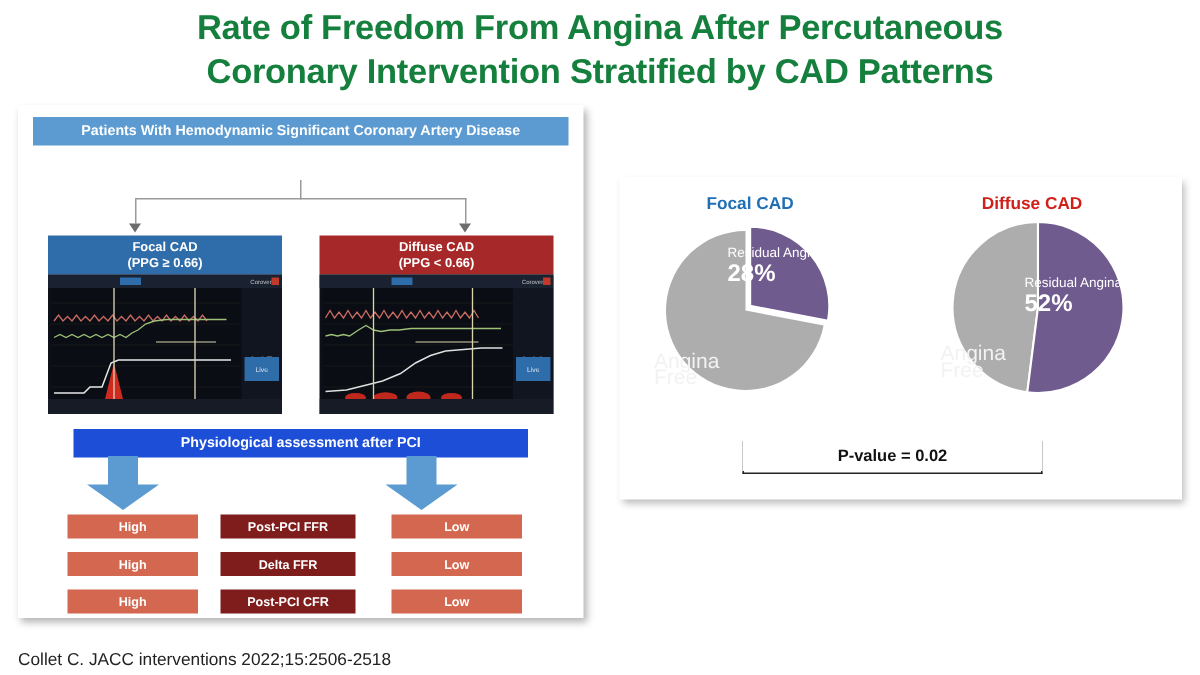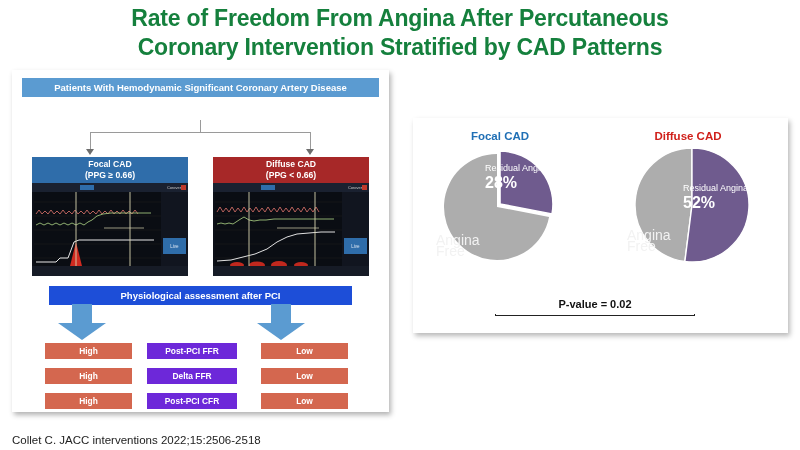--- a/index.html
+++ b/index.html
@@ -94,21 +94,21 @@
   #arrow-left{left:46px;top:234px;}
   #arrow-right{left:245px;top:234px;}
 
   
   .cell{
     position:absolute;height:16px;
     display:flex;align-items:center;justify-content:center;
     color:#ffffff;font-size:8.4px;font-weight:bold;box-sizing:border-box;
   }
   .cell.side{background:#d4674f;width:87px;}
-  .cell.mid{background:#6d28d9;width:90px;}
+  .cell.mid{background:#7f1d1d;width:90px;}
   .col-left{left:33px;}
   .col-mid{left:135px;}
   .col-right{left:249px;}
   .row0{top:273px;} .row1{top:298px;} .row2{top:323px;}
 
   
   #pie-panel{
     position:absolute;left:413px;top:118px;width:375px;height:215px;
     background:#ffffff;
     box-shadow:2px 3px 5px rgba(0,0,0,0.28);

